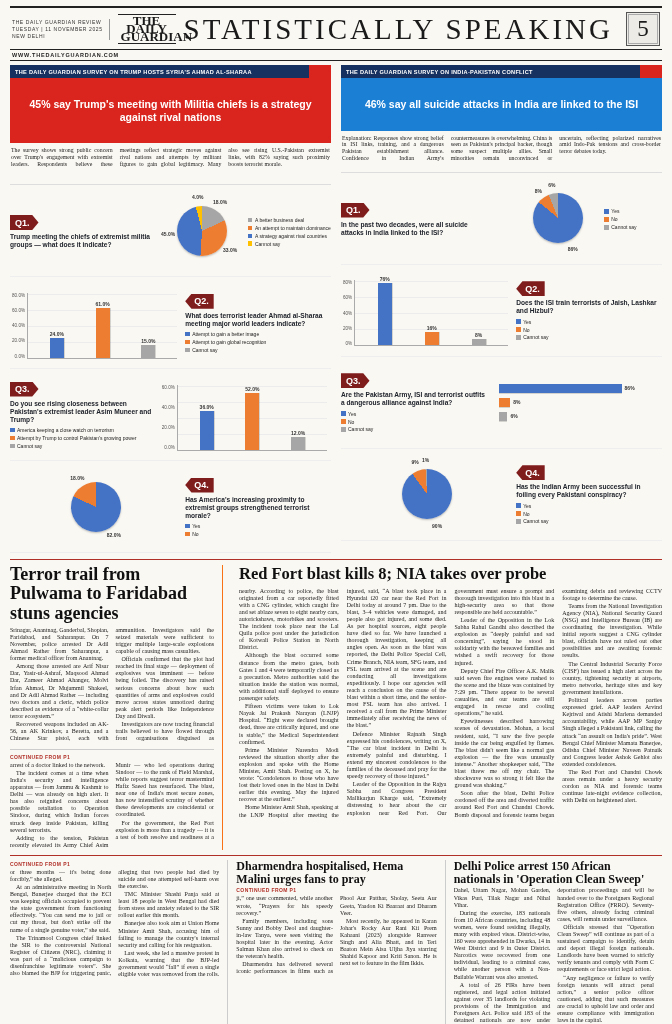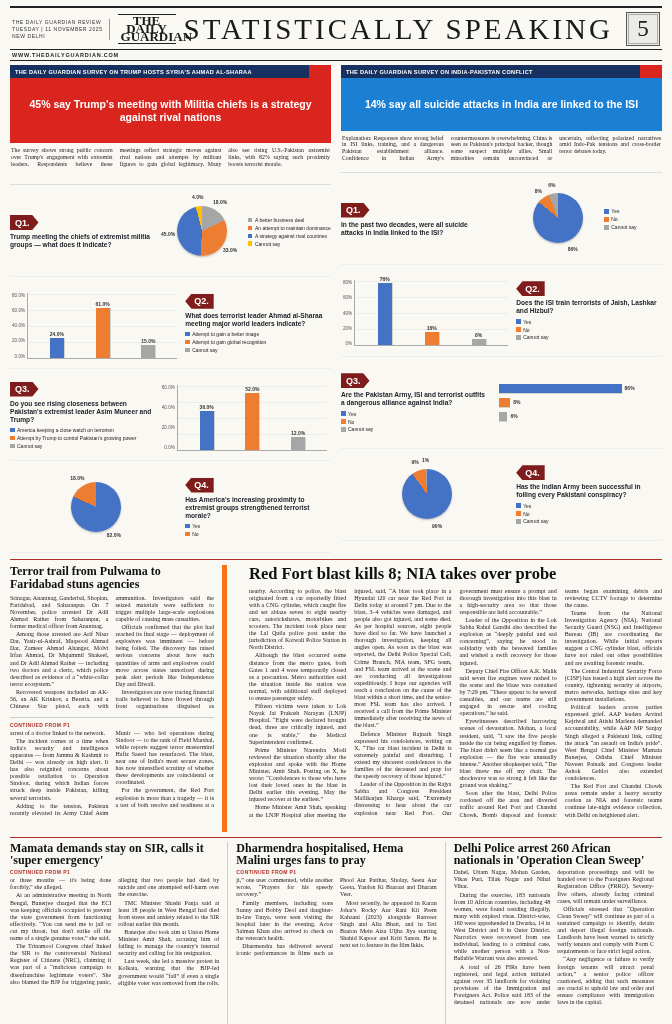--- a/index.html
+++ b/index.html
@@ -46,23 +46,23 @@
   .bar-val{position:absolute;top:-7px;left:50%;transform:translateX(-50%);font-family:"Liberation Sans",sans-serif;font-size:5px;font-weight:bold;color:#333;white-space:nowrap;}
   .hbarchart{display:flex;flex-direction:column;gap:4px;justify-content:center;padding:6px 8px;width:100%;}
   .hrow{display:flex;align-items:center;gap:3px;height:10px;}
   .hbar{height:9px;box-shadow:0 1px 0 rgba(0,0,0,.15);}
   .hbar-val{font-family:"Liberation Sans",sans-serif;font-size:5px;font-weight:bold;color:#333;}
 
   
   .articles{margin-top:6px;border-top:1.5px solid #b03028;padding-top:5px;}
   .row1{display:grid;grid-template-columns:212px 1fr;gap:0;}
   .art-col-left{padding-right:8px;}
-  .redfort{border-left:5px solid #f97316;padding-left:22px;}
+  .redfort{border-left:1px solid #f97316;padding-left:16px;}
   .headline{font-weight:bold;line-height:1.07;color:#101010;}
-  .h-terror{font-size:12px;margin-bottom:4px;}
+  .h-terror{font-size:18px;margin-bottom:4px;}
   .h-blast{font-size:12.5px;margin-bottom:2px;}
   .h-redfort{font-size:16.5px;margin-bottom:5px;}
   .h-bottom{font-size:12px;margin-bottom:2px;}
   .continued{font-family:"Liberation Sans",sans-serif;font-size:5px;font-weight:bold;color:#b03028;letter-spacing:.4px;margin:1px 0 2px;}
   .body-text{font-size:6px;line-height:7.1px;text-align:justify;overflow:hidden;}
   .body-text p{text-indent:6px;margin-bottom:1px;}
   .body-text p:first-child{text-indent:0;}
   .cols-2{column-count:2;column-gap:7px;}
   .cols-4{column-count:4;column-gap:8px;}
   .terror-body{height:118px;}
@@ -239,21 +239,21 @@
                 <span class="swatch" style="background: rgb(237, 125, 49);"></span>
                 <span>No</span>
               </div>
             </div>
         </div>
       </div>
     </div>
 
     <div class="survey">
       <div class="survey-header">THE DAILY GUARDIAN SURVEY ON INDIA-PAKISTAN CONFLICT</div>
-      <div class="survey-banner blue">14% say all suicide attacks in India are linked to the ISI</div>
+      <div class="survey-banner blue">46% say all suicide attacks in India are linked to the ISI</div>
       <div class="survey-intro">Explanation: Responses show strong belief in ISI links, training, and a dangerous Pakistan establishment alliance. Confidence in Indian Army's countermeasures is overwhelming. China is seen as Pakistan's principal backer, though some suspect multiple allies. Small minorities remain unconvinced or uncertain, reflecting polarized narratives amid Indo-Pak tensions and cross-border terror debates today.</div>
 
       <div class="qrow">
         <div class="qcell qtext">
           <div class="qbadge">Q1.</div>
           <div class="qquestion">In the past two decades, were all suicide attacks in India linked to the ISI?</div>
         </div>
         <div class="qcell qchart chartbox">
           <div class="pie" style="background: conic-gradient(rgb(68, 114, 196) 0deg, rgb(68, 114, 196) 309.6deg, rgb(237, 125, 49) 309.6deg, rgb(237, 125, 49) 338.4deg, rgb(166, 166, 166) 338.4deg, rgb(166, 166, 166) 360deg);">
               <span class="pie-label" style="left: 39.4765px; top: 55.7641px;">86%</span>
@@ -427,21 +427,20 @@
             <p>Teams from the National Investigation Agency (NIA), National Security Guard (NSG) and Intelligence Bureau (IB) are coordinating the investigation. While initial reports suggest a CNG cylinder blast, officials have not ruled out other possibilities and are awaiting forensic results.</p>
             <p>The Central Industrial Security Force (CISF) has issued a high alert across the country, tightening security at airports, metro networks, heritage sites and key government installations.</p>
             <p>Political leaders across parties expressed grief. AAP leaders Arvind Kejriwal and Atishi Marlena demanded accountability, while AAP MP Sanjay Singh alleged a Pakistani link, calling the attack “an assault on India's pride”. West Bengal Chief Minister Mamata Banerjee, Odisha Chief Minister Naveen Patnaik and Congress leader Ashok Gehlot also extended condolences.</p>
             <p>The Red Fort and Chandni Chowk areas remain under a heavy security cordon as NIA and forensic teams continue late-night evidence collection, with Delhi on heightened alert.</p>
           </div>
       </article>
     </div>
 
     <div class="row2">
       <article class="b-art">
-        <h2 class="headline h-bottom">Mamata demands stay on SIR, calls it 'super emergency'</h2>
         <div class="continued">CONTINUED FROM P1</div>
         <div class="body-text cols-2 bottom-body">
             <p>or three months — it's being done forcibly,” she alleged.</p>
             <p>At an administrative meeting in North Bengal, Banerjee charged that the ECI was keeping officials occupied to prevent the state government from functioning effectively. “You can send me to jail or cut my throat, but don't strike off the name of a single genuine voter,” she said.</p>
             <p>The Trinamool Congress chief linked the SIR to the controversial National Register of Citizens (NRC), claiming it was part of a “malicious campaign to disenfranchise legitimate voters”. She also blamed the BJP for triggering panic, alleging that two people had died by suicide and one attempted self-harm over the exercise.</p>
             <p>TMC Minister Shashi Panja said at least 18 people in West Bengal had died from stress and anxiety related to the SIR rollout earlier this month.</p>
             <p>Banerjee also took aim at Union Home Minister Amit Shah, accusing him of failing to manage the country's internal security and calling for his resignation.</p>
             <p>Last week, she led a massive protest in Kolkata, warning that the BJP-led government would “fall” if even a single eligible voter was removed from the rolls.</p>
           </div>
       </article>
@@ -449,21 +448,21 @@
         <h2 class="headline h-bottom">Dharmendra hospitalised, Hema Malini urges fans to pray</h2>
         <div class="continued">CONTINUED FROM P1</div>
         <div class="body-text cols-2 bottom-body">
             <p>ji,” one user commented, while another wrote, “Prayers for his speedy recovery.”</p>
             <p>Family members, including sons Sunny and Bobby Deol and daughter-in-law Tanya, were seen visiting the hospital later in the evening. Actor Salman Khan also arrived to check on the veteran's health.</p>
             <p>Dharmendra has delivered several iconic performances in films such as Phool Aur Patthar, Sholay, Seeta Aur Geeta, Yaadon Ki Baaraat and Dharam Veer.</p>
             <p>Most recently, he appeared in Karan Johar's Rocky Aur Rani Kii Prem Kahaani (2023) alongside Ranveer Singh and Alia Bhatt, and in Teri Baaton Mein Aisa Uljha Jiya starring Shahid Kapoor and Kriti Sanon. He is next set to feature in the film Ikkis.</p>
           </div>
       </article>
       <article class="b-art">
-        <h2 class="headline h-bottom">Delhi Police arrest 260 African nationals in 'Operation Clean Sweep'</h2>
+        <h2 class="headline h-bottom">Delhi Police arrest 150 African nationals in 'Operation Clean Sweep'</h2>
         <div class="body-text cols-2 bottom-body">
             <p>Dahel, Uttam Nagar, Mohan Garden, Vikas Puri, Tilak Nagar and Nihal Vihar.</p>
             <p>During the exercise, 183 nationals from 10 African countries, including 48 women, were found residing illegally, many with expired visas. District-wise, 160 were apprehended in Dwarka, 14 in West District and 9 in Outer District. Narcotics were recovered from one individual, leading to a criminal case, while another person with a Non-Bailable Warrant was also arrested.</p>
             <p>A total of 26 FIRs have been registered, and legal action initiated against over 35 landlords for violating provisions of the Immigration and Foreigners Act. Police said 183 of the detained nationals are now under deportation proceedings and will be handed over to the Foreigners Regional Registration Office (FRRO). Seventy-five others, already facing criminal cases, will remain under surveillance.</p>
             <p>Officials stressed that “Operation Clean Sweep” will continue as part of a sustained campaign to identify, detain and deport illegal foreign nationals. Landlords have been warned to strictly verify tenants and comply with Form C requirements or face strict legal action.</p>
             <p>“Any negligence or failure to verify foreign tenants will attract penal action,” a senior police officer cautioned, adding that such measures are crucial to uphold law and order and ensure compliance with immigration laws in the capital.</p>
           </div>
       </article>
     </div>
   </section>

